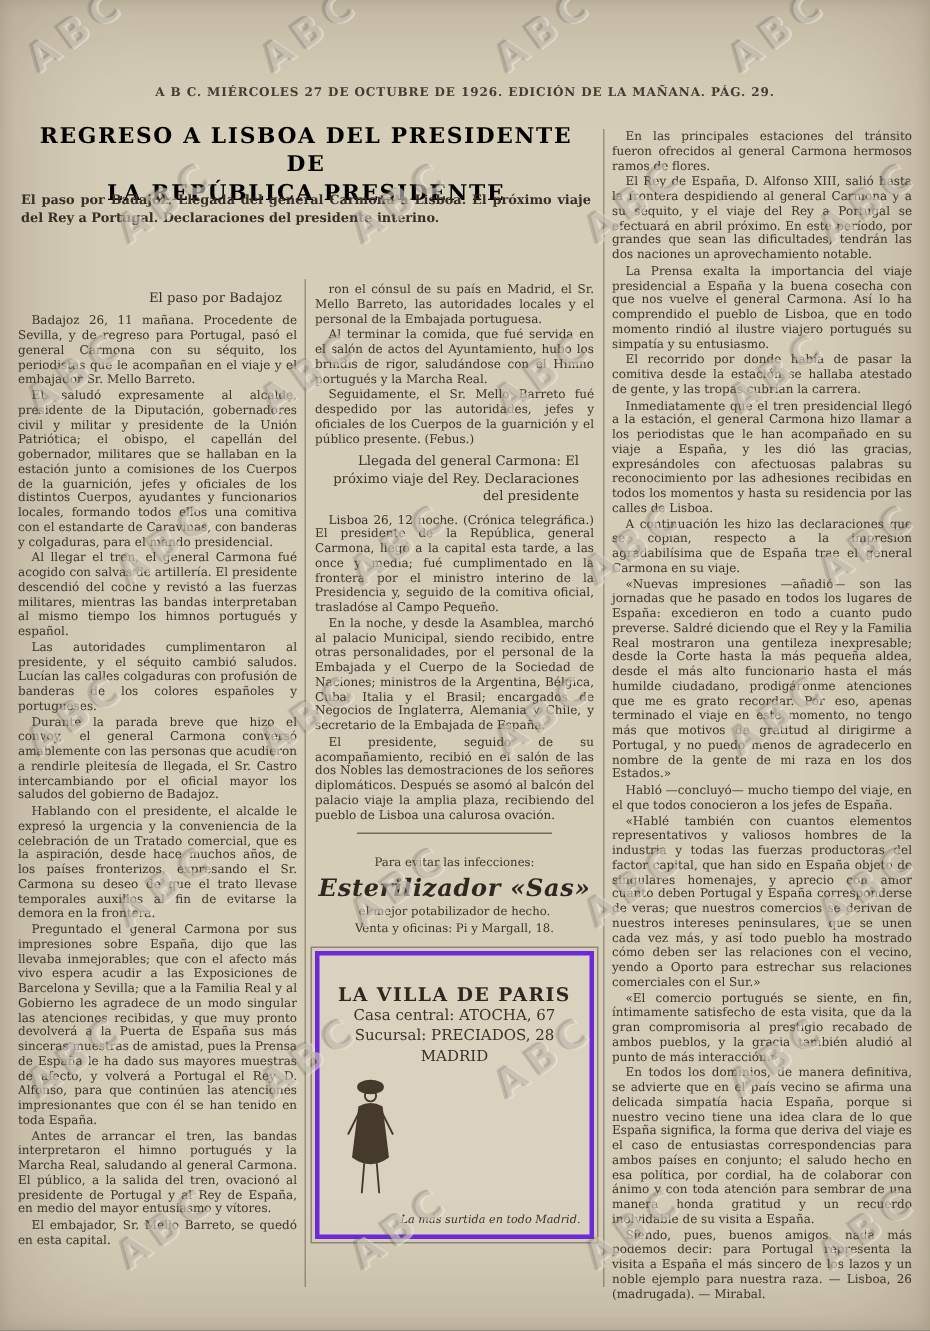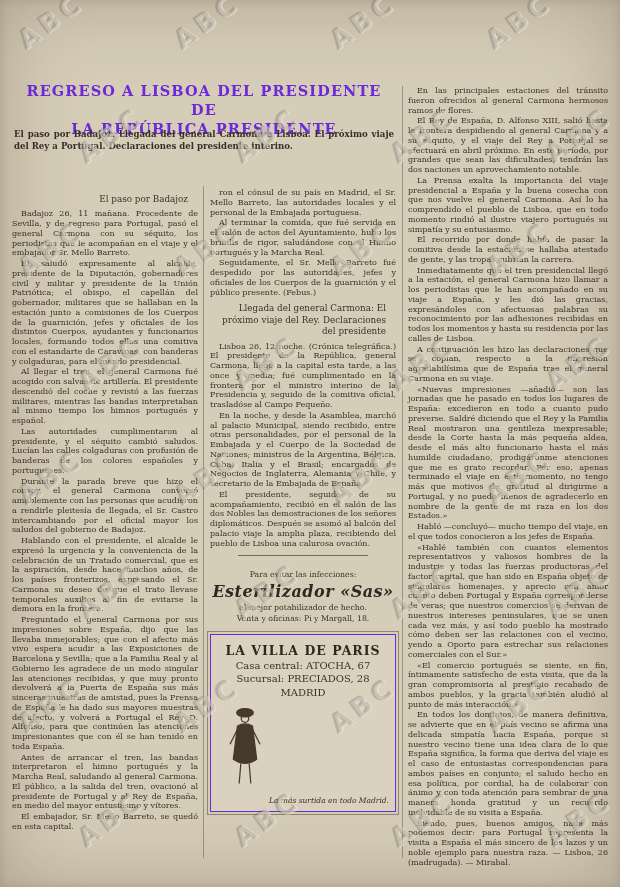--- a/index.html
+++ b/index.html
@@ -12,42 +12,42 @@
     font-family:"DejaVu Serif","Liberation Serif",serif;
     color:#3a322a;
   }
   .masthead {
     position:absolute; top:56px; left:0; width:100%;
     text-align:center; font-size:8px; font-weight:bold; letter-spacing:.6px; color:#453c31;
   }
   .headline {
     position:absolute; top:82px; left:12px; width:384px;
     text-align:center; font-weight:bold; font-size:14.5px; letter-spacing:1.1px;
-    line-height:1.3; color:#6d28d9;
+    line-height:1.3; color:#000000;
   }
   .deck {
     position:absolute; top:128px; left:14px; width:380px;
     font-weight:bold; font-size:8.6px; line-height:1.45; text-align:justify; color:#372f26;
   }
   .col { position:absolute; font-size:8px; line-height:1.22; text-align:justify; }
   #col1 { left:12px;  top:188px; width:186px; }
   #col2 { left:210px; top:188px; width:186px; }
   #col3 { left:408px; top:86px;  width:200px; }
   .para { text-indent:9px; margin-bottom:1px; }
   .col-heading { text-align:right; font-weight:normal; font-size:8.8px; line-height:1.3; margin:6px 10px 4px; }
   .vrule { position:absolute; width:1px; background:rgba(64,54,42,.4); }
   #vrule1 { left:203px; top:186px; height:672px; }
   #vrule2 { left:402px; top:86px;  height:772px; }
   .ad-sep { border:none; border-top:1px solid rgba(64,54,42,.65); margin:7px 28px 5px; }
   .ad-lead { text-align:center; font-size:7.8px; text-indent:0; margin-top:14px; }
   .ad1-name { text-align:center; font-size:16px; font-style:italic; font-weight:bold; letter-spacing:.5px; margin:2px 0; color:#2f2820; }
   .ad1-line { text-align:center; font-size:7.8px; line-height:1.35; }
   .villa {
-    border:1px solid #6d28d9; outline:1px solid rgba(72,63,51,.5); outline-offset:2px;
-    margin-top:10px; padding:8px 6px 5px; background:rgba(226,219,203,.35);
+    border:3px solid #6d28d9; outline:1px solid rgba(72,63,51,.5); outline-offset:2px;
+    margin-top:10px; padding:18px 6px 5px; background:rgba(226,219,203,.35);
   }
   .villa-title { text-align:center; font-weight:bold; font-size:12.5px; letter-spacing:1px; color:#2f2820; }
   .villa-addr { text-align:center; font-size:10px; line-height:1.35; }
   .villa-row { display:flex; align-items:center; margin-top:4px; }
   .villa-fig { flex:0 0 56px; text-align:center; }
   .villa-items { flex:1; text-align:center; }
   .villa-season { font-weight:bold; font-size:9.5px; letter-spacing:.5px; margin-bottom:5px; }
   .villa-item { font-size:8.5px; letter-spacing:2px; margin:4px 0; }
   .villa-foot { text-align:right; font-size:7.5px; font-style:italic; margin-top:4px; line-height:1.3; }
   .wm {
@@ -58,20 +58,21 @@
     transform:rotate(-36deg);
     text-shadow:1px 1px 0 rgba(240,235,222,.55), -1px -1px 0 rgba(95,88,76,.22);
     pointer-events:none; user-select:none;
   }
 </style>
 </head>
 <body>
 
 <div class="page">
 
+  <div class="masthead">A B C. MIÉRCOLES 27 DE OCTUBRE DE 1926. EDICIÓN DE LA MAÑANA. PÁG. 29.</div>
 
   <div class="headline">
     <div>REGRESO A LISBOA DEL PRESIDENTE DE</div>
     <div>LA REPÚBLICA PRESIDENTE</div>
   </div>
 
   <div class="deck">El paso por Badajoz. Llegada del general Carmona a Lisboa. El próximo viaje del Rey a Portugal. Declaraciones del presidente interino.</div>
 
   <div class="vrule" id="vrule1"></div>
   <div class="vrule" id="vrule2"></div>

